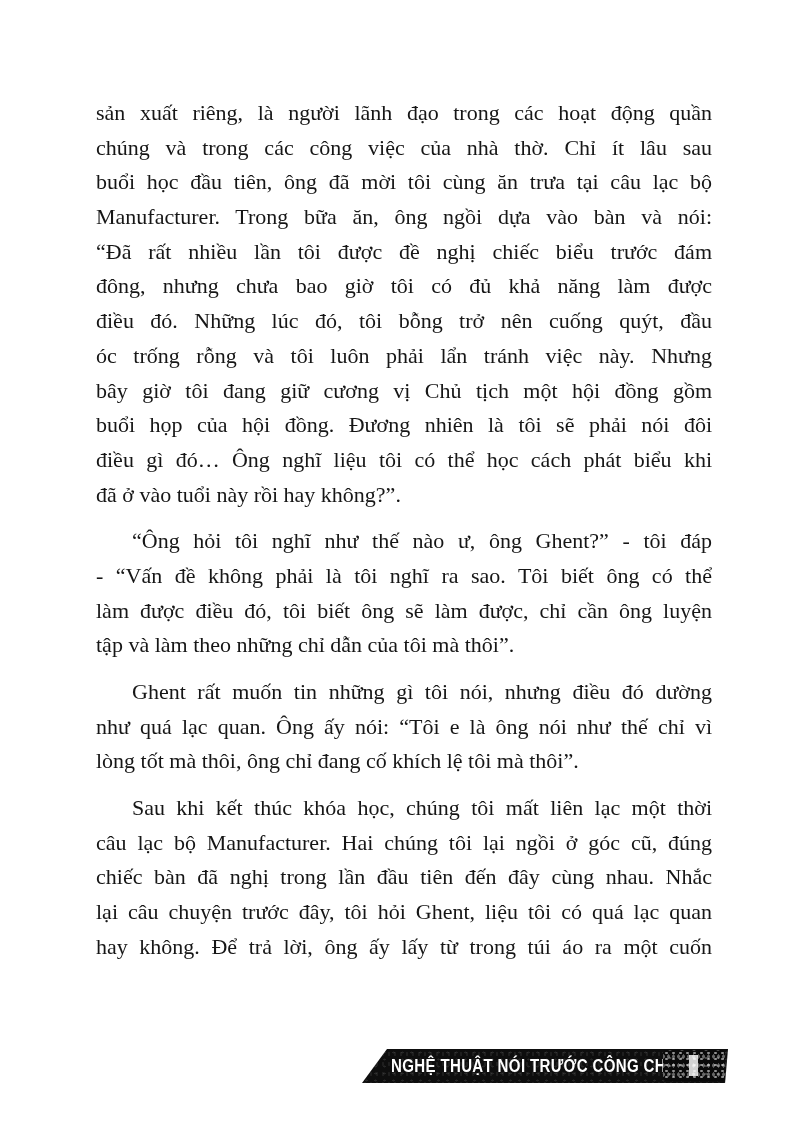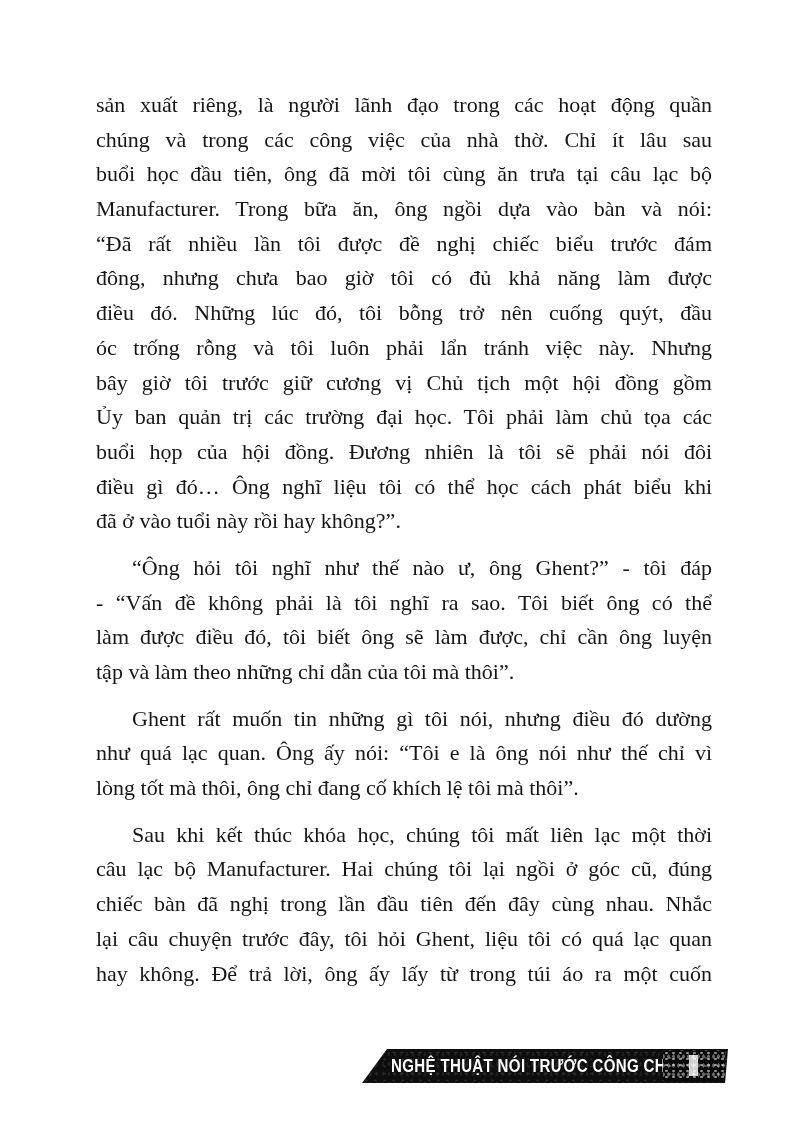--- a/index.html
+++ b/index.html
@@ -9,21 +9,21 @@
     position:relative;
     font-family:"Liberation Serif", "DejaVu Serif", serif;
     overflow:hidden;
   }
   .text-block {
     position:absolute;
     left:96px; top:88px; width:616px;
     color:#161616;
     font-size:22px;
   }
-  .para { margin:0 0 12px 0; }
+  .para { margin:8px 0 12px 0; }
   .line {
     height:34.7px;
     line-height:34.7px;
     text-align:justify;
     text-align-last:justify;
     overflow:hidden;
     white-space:nowrap;
   }
   .line.indent { padding-left:36px;font-family:Liberation Serif, serif; }
   .line.last { text-align-last:left; }
@@ -77,22 +77,21 @@
 <div class="text-block" id="text-block">
     <div class="para">
       <div class="line">sản xuất riêng, là người lãnh đạo trong các hoạt động quần</div>
       <div class="line">chúng và trong các công việc của nhà thờ. Chỉ ít lâu sau</div>
       <div class="line">buổi học đầu tiên, ông đã mời tôi cùng ăn trưa tại câu lạc bộ</div>
       <div class="line">Manufacturer. Trong bữa ăn, ông ngồi dựa vào bàn và nói:</div>
       <div class="line">“Đã rất nhiều lần tôi được đề nghị chiếc biểu trước đám</div>
       <div class="line">đông, nhưng chưa bao giờ tôi có đủ khả năng làm được</div>
       <div class="line">điều đó. Những lúc đó, tôi bỗng trở nên cuống quýt, đầu</div>
       <div class="line">óc trống rỗng và tôi luôn phải lẩn tránh việc này. Nhưng</div>
-      <div class="line">bây giờ tôi trước giữ cương vị Chủ tịch một hội đồng gồm</div>
-      <div class="line">Ủy ban quản trị các trường đại học. Tôi phải làm chủ tọa các</div>
+      <div class="line">bây giờ tôi đang giữ cương vị Chủ tịch một hội đồng gồm</div>
       <div class="line">buổi họp của hội đồng. Đương nhiên là tôi sẽ phải nói đôi</div>
       <div class="line">điều gì đó… Ông nghĩ liệu tôi có thể học cách phát biểu khi</div>
       <div class="line last">đã ở vào tuổi này rồi hay không?”.</div>
     </div>
     <div class="para">
       <div class="line indent">“Ông hỏi tôi nghĩ như thế nào ư, ông Ghent?” - tôi đáp</div>
       <div class="line">- “Vấn đề không phải là tôi nghĩ ra sao. Tôi biết ông có thể</div>
       <div class="line">làm được điều đó, tôi biết ông sẽ làm được, chỉ cần ông luyện</div>
       <div class="line last">tập và làm theo những chỉ dẫn của tôi mà thôi”.</div>
     </div>

